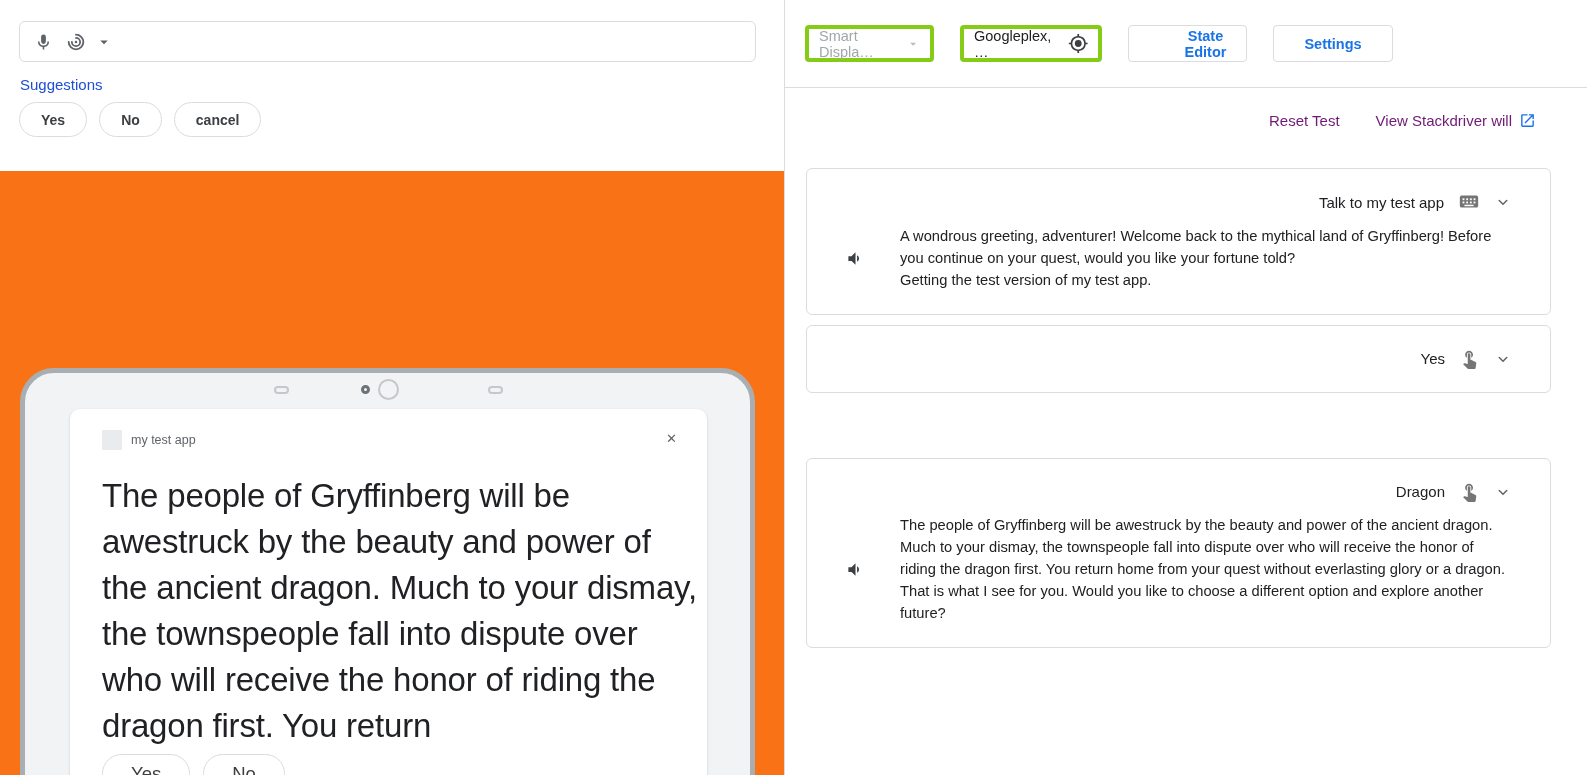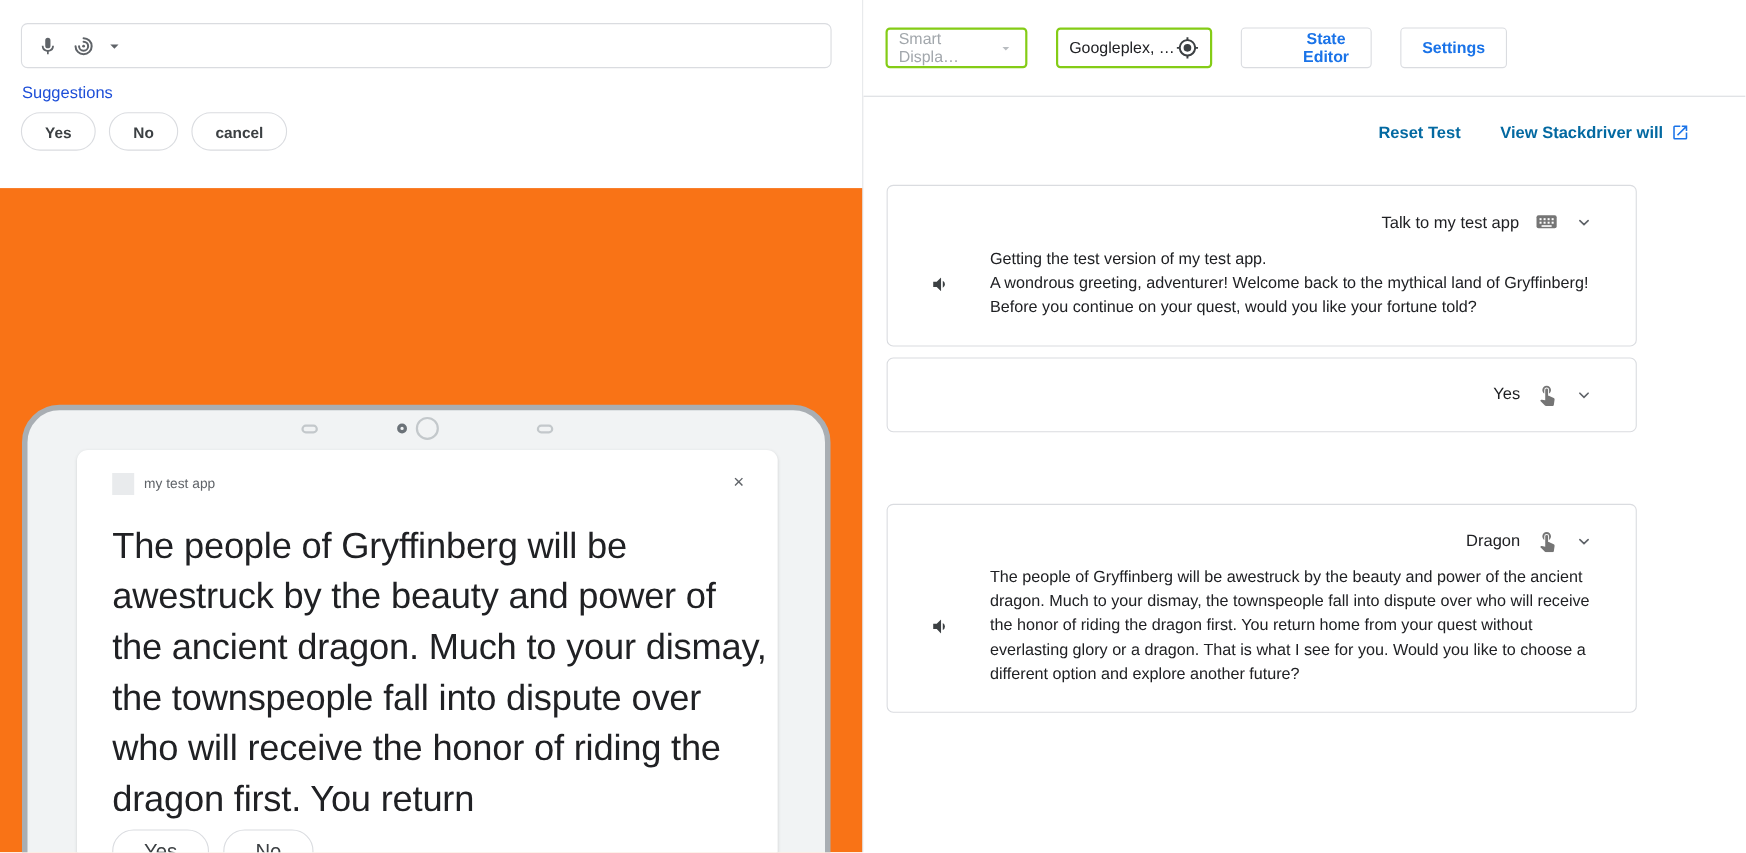--- a/index.html
+++ b/index.html
@@ -41,38 +41,38 @@
   .screen-text { position:absolute; left:32px; top:64px; width:600px; height:278px; overflow:hidden;
     font-size:33px; line-height:46px; letter-spacing:-0.2px; color:#202124; }
   .screen-chips { position:absolute; left:32px; top:345px; display:flex; gap:13px; }
   .screen-chip { height:39px; padding:0 28px; border:1px solid #dadce0; border-radius:20px;
     background:#fff; display:flex; align-items:center; font-size:18.5px; color:#3c4043; cursor:pointer; }
 
   
   .right-panel { position:absolute; left:785px; top:0; width:802px; height:775px; background:#fff; }
   .toolbar { position:absolute; left:0; top:0; width:802px; height:88px; background:#fff;
     border-bottom:1px solid #dadce0; display:flex; align-items:center; padding-left:20px; gap:26px; }
-  .tb-select { height:37px; border:2px solid #84cc16; border-radius:4px; background:#fff;
+  .tb-select { height:37px; border:4px solid #84cc16; border-radius:4px; background:#fff;
     display:flex; align-items:center; justify-content:space-between; padding:0 10px; font-size:14.5px; cursor:pointer; }
   .tb-select.disabled { color:#a2a7ac; cursor:default; }
   .tb-surface { width:129px; }
   .tb-language { width:156px; color:#202124; }
   .tb-location { width:142px; color:#202124; }
   .tb-btn { height:37px; border:1px solid #dadce0; border-radius:4px; background:#fff;
     display:flex; align-items:center; justify-content:center; font-size:14.5px; font-weight:700;
     color:#1a73e8; cursor:pointer; }
   .tb-state-editor { width:119px;padding-left:36px; }
-  .tb-settings { width:97px; }
+  .tb-settings { width:120px; }
 
   .links-row { position:absolute; left:0; top:112px; width:802px; display:flex;
     justify-content:flex-end; align-items:center; gap:36px; padding-right:51px; }
-  .test-link { display:flex; align-items:center; gap:7px; font-size:15px; font-weight:700;
-    color:#0369a1; cursor:pointer; }
-
-  .convo-card { position:absolute; left:21px; width:682px; background:#fff;
+  .test-link { display:flex; align-items:center; gap:7px; font-size:15px; font-weight:400;
+    color:#701a75; cursor:pointer; }
+
+  .convo-card { position:absolute; left:21px; width:745px; background:#fff;
     border:1px solid #dadce0; border-radius:6px; padding-bottom:23px; }
   .card-1 { top:168px; } .card-2 { top:325px; } .card-3 { top:458px; }
   .card-header { display:flex; justify-content:flex-end; align-items:center; gap:14px;
     padding:22px 38px 0 0; }
   .user-query { font-size:15px; color:#202124; }
   .card-body { display:flex; align-items:center; padding:12px 40px 0 39px; }
   .speaker-col { flex:0 0 auto; display:flex; }
   .response-text { margin-left:35px; font-size:14.7px; line-height:22px; color:#202124; }
   .icon-btn { display:flex; cursor:pointer; }
 </style>
@@ -196,22 +196,22 @@
             </svg>
         </span>
       </div>
       <div class="card-body">
         <span class="speaker-col icon-btn">
           <svg width="19" height="19" viewBox="0 0 24 24" fill="#3c4043">
               <path d="M3 9v6h4l5 5V4L7 9H3zm13.5 3A4.5 4.5 0 0 0 14 7.97v8.05A4.5 4.5 0 0 0 16.5 12z"></path>
             </svg>
         </span>
         <div class="response-text">
+          <div>A wondrous greeting, adventurer! Welcome back to the mythical land of Gryffinberg! Before you continue on your quest, would you like your fortune told?</div>
           <div>Getting the test version of my test app.</div>
-          <div>A wondrous greeting, adventurer! Welcome back to the mythical land of Gryffinberg! Before you continue on your quest, would you like your fortune told?</div>
         </div>
       </div>
     </div>
 
     <div class="convo-card card-2">
       <div class="card-header">
         <span class="user-query">Yes</span>
         <svg width="21" height="21" viewBox="0 0 24 24" fill="#757575">
             <path d="M9 11.24V7.5a2.5 2.5 0 0 1 5 0v3.74c1.21-.81 2-2.18 2-3.74C16 5.01 13.99 3 11.5 3S7 5.01 7 7.5c0 1.56.79 2.93 2 3.74zm9.84 4.63l-4.54-2.26c-.17-.07-.35-.11-.54-.11H13v-6a1.5 1.5 0 0 0-3 0v10.74l-3.43-.72c-.08-.01-.15-.03-.24-.03-.31 0-.59.13-.79.33l-.79.8 4.94 4.94c.27.27.65.44 1.06.44h6.79c.75 0 1.33-.55 1.44-1.28l.75-5.27c.01-.07.02-.14.02-.2 0-.62-.38-1.16-.91-1.38z"></path>
           </svg>

